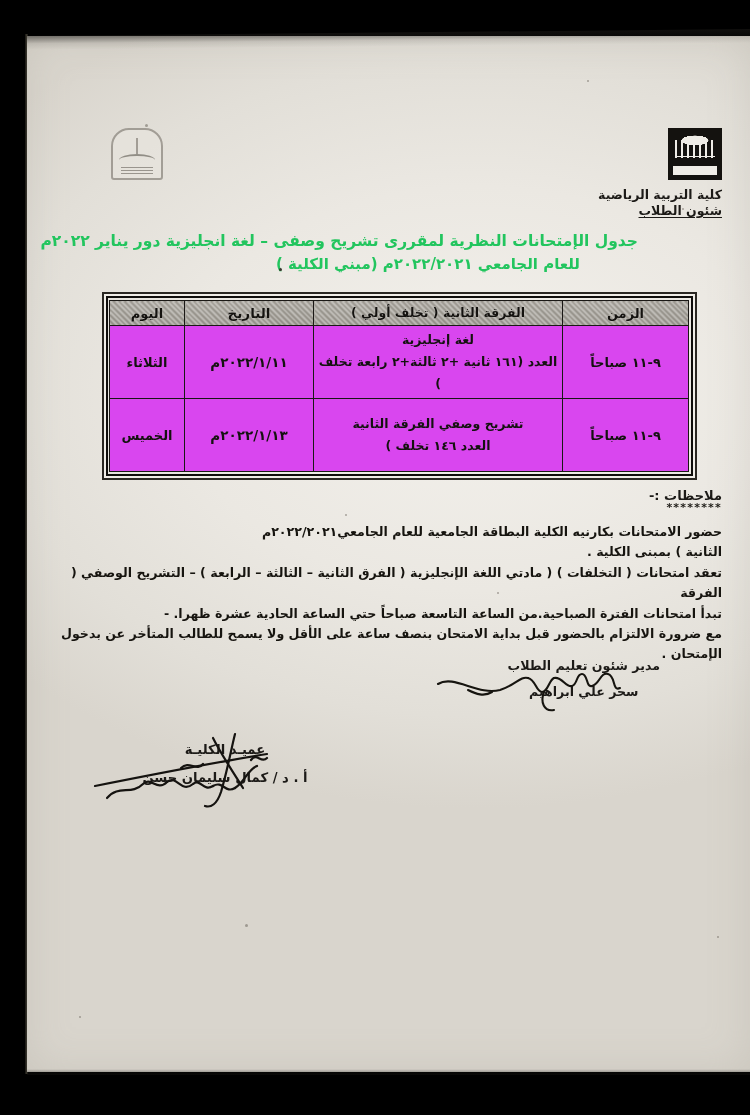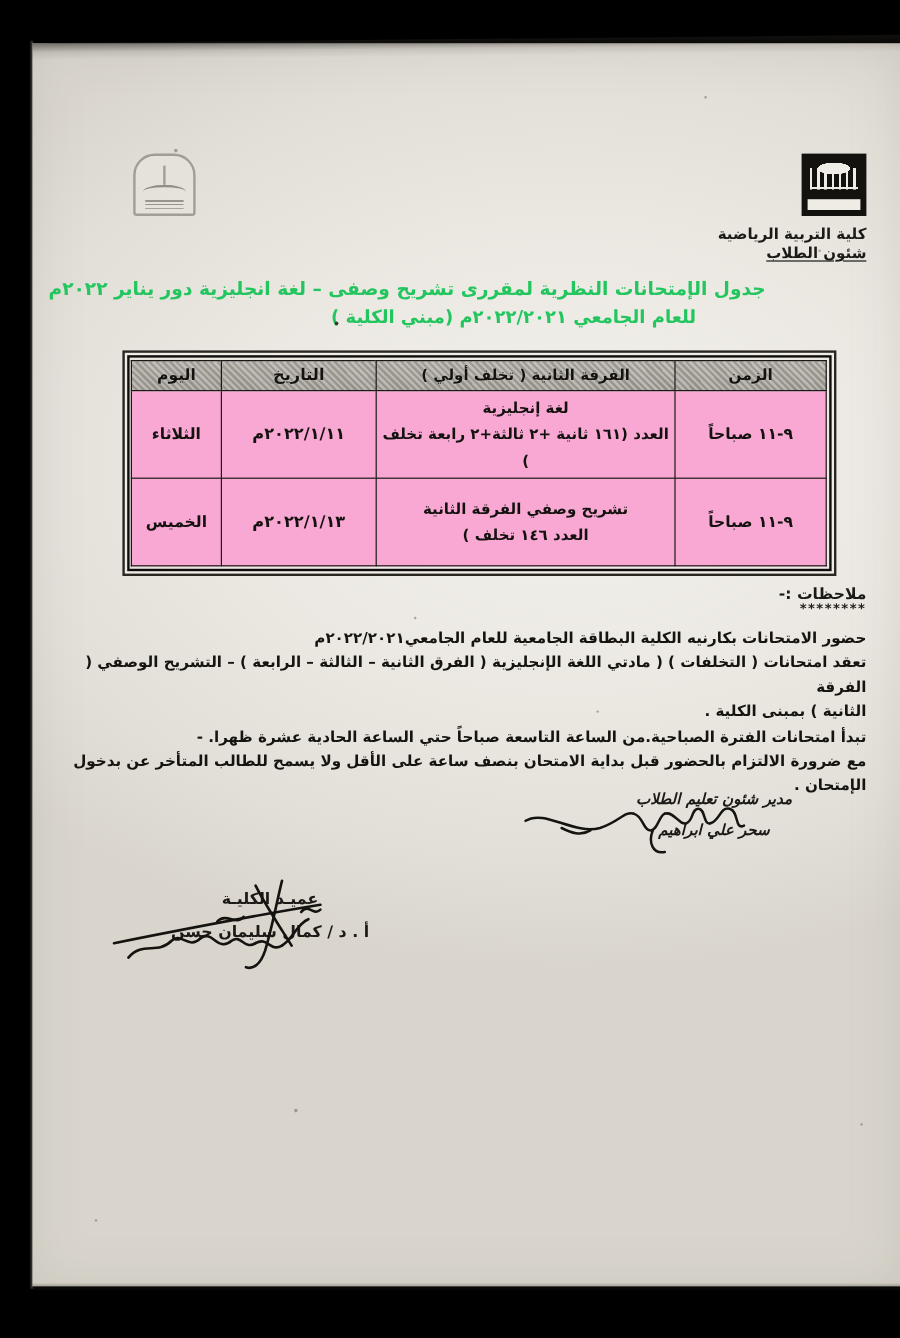--- a/index.html
+++ b/index.html
@@ -235,21 +235,21 @@
     height: 24px;
     font-size: 11.5px;
     font-weight: bold;
     background:
       repeating-linear-gradient(45deg, rgba(255,255,255,.32) 0 2px, rgba(0,0,0,.06) 2px 4px),
       linear-gradient(180deg, #a8a49c 0%, #9a968e 100%);
     color: #141210;
     border: 2px solid #16140f;
     text-shadow: 0 0 1px rgba(255,255,255,.5);
   }
-  tbody td { height: 72px; background: #f9a8d4; }
+  tbody td { height: 72px; background: #d946ef; }
 
   .c-day   { width: 74px;  font-size: 13px; font-weight: bold; }
   .c-date  { width: 128px; font-size: 13.5px; font-weight: bold; letter-spacing: .3px; }
   .c-sub   { width: 248px; font-size: 12.5px; font-weight: bold; line-height: 1.75; }
   .c-time  { width: 125px; font-size: 13px; font-weight: bold; }
   .sub-l1 { display: block; }
   .sub-l2 { display: block; }
 
   
   #notes {
@@ -284,21 +284,21 @@
   
   #sig-right {
     position: absolute;
     top: 617px;
     right: 90px;
     text-align: center;
     font-size: 12.6px;
     font-weight: bold;
     line-height: 2.05;
   }
-  #sig-right .nm { display: block; font-style: italic; }
+  #sig-right .nm { display: block; }
   #sig-ink-1 {
     position: absolute;
     top: 630px;
     right: 118px;
     width: 200px;
     height: 56px;
     pointer-events: none;
   }
 
   #sig-left {
@@ -391,22 +391,22 @@
           <td class="c-day">الخميس</td>
         </tr>
       </tbody>
     </table>
 
     <div id="notes">
       <div id="notes-head">ملاحظات :-</div>
       <div id="notes-stars">********</div>
       <div id="notes-body">
         <div class="note-line">حضور الامتحانات بكارنيه الكلية البطاقة الجامعية للعام  الجامعي٢٠٢٢/٢٠٢١م</div>
+        <div class="note-line">الثانية  ) بمبنى الكلية .</div>
         <div class="note-line">تعقد امتحانات ( التخلفات ) ( مادتي اللغة الإنجليزية ( الفرق الثانية – الثالثة – الرابعة ) – التشريح الوصفي ( الفرقة</div>
-        <div class="note-line">الثانية  ) بمبنى الكلية .</div>
         <div class="note-line">تبدأ امتحانات الفترة الصباحية.من الساعة التاسعة صباحاً حتي الساعة الحادية عشرة ظهرا. -</div>
         <div class="note-line">مع ضرورة الالتزام بالحضور قبل بداية الامتحان بنصف ساعة على الأقل ولا يسمح للطالب المتأخر عن بدخول</div>
         <div class="note-line">الإمتحان .</div>
       </div>
     </div>
 
     <div id="sig-right">
       <span class="nm">مدير شئون تعليم الطلاب</span>
       <span class="nm">سحر علي ابراهيم</span>
     </div>

